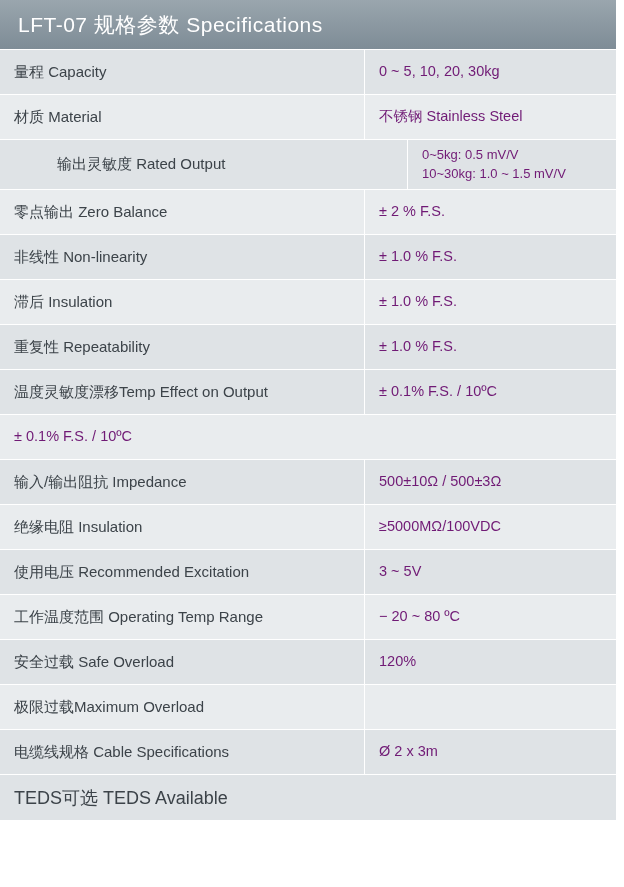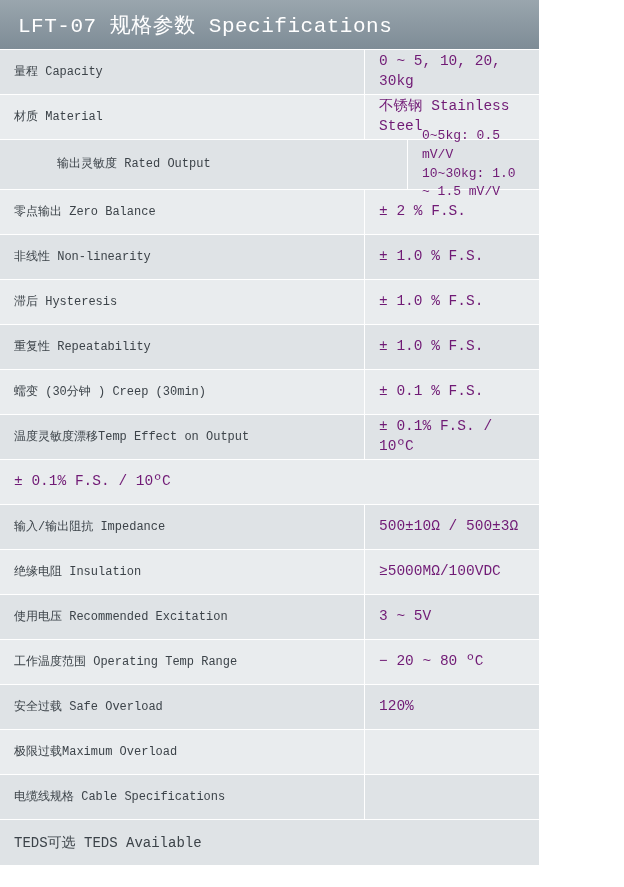--- a/index.html
+++ b/index.html
@@ -8,23 +8,22 @@
     background: #ffffff;
   }
   body {
     width: 624px;
     height: 887px;
     font-family: "Liberation Sans", sans-serif;
     color: #3a4046;
     overflow: hidden;
   }
   .spec-sheet {
-    width: 539px;
+    width: 616px;
     box-sizing: border-box;
-    font-family: Liberation Mono, monospace;
   }
   
   .spec-header {
     height: 50px;
     background: linear-gradient(to bottom, #9aa6ae 0%, #8d9aa3 45%, #7e8c96 100%);
     display: flex;
     align-items: center;
     padding-left: 18px;
     box-sizing: border-box;
     border-bottom: 1px solid #ffffff;
@@ -46,21 +45,21 @@
   .row.alt {
     background: #e9ecee;
   }
   .cell-label {
     width: 365px;
     min-width: 365px;
     box-sizing: border-box;
     padding: 0 10px 0 14px;
     display: flex;
     align-items: center;
-    font-size: 12px;
+    font-size: 15px;
     color: #3c4349;
     border-right: 1px solid #ffffff;
     line-height: 1.35;
   }
   .cell-value {
     flex: 1;
     box-sizing: border-box;
     padding: 0 10px 0 14px;
     display: flex;
     align-items: center;
@@ -77,21 +76,21 @@
     font-size: 13px;
     line-height: 1.45;
   }
   .footer-row {
     display: flex;
     align-items: center;
     height: 46px;
     background: #dfe3e6;
     padding-left: 14px;
     box-sizing: border-box;
-    font-size: 14px;
+    font-size: 18px;
     color: #3c4349;
     border-bottom: 1px solid #ffffff;
   }
 </style>
 </head>
 <body>
 
 <div class="spec-sheet">
 
   <div class="spec-header">
@@ -122,33 +121,29 @@
     <div class="cell-label">零点输出  Zero Balance</div>
     <div class="cell-value">± 2 % F.S.</div>
   </div>
 
   <div class="row h-normal">
     <div class="cell-label">非线性 Non-linearity</div>
     <div class="cell-value">± 1.0 % F.S.</div>
   </div>
 
   <div class="row alt h-normal">
-    <div class="cell-label">滞后 Hysteresis</div>
+    <div class="cell-label">滞后 Insulation</div>
     <div class="cell-value">± 1.0 % F.S.</div>
   </div>
 
   <div class="row h-normal">
     <div class="cell-label">重复性 Repeatability</div>
     <div class="cell-value">± 1.0 % F.S.</div>
   </div>
 
-  <div class="row alt h-normal">
-    <div class="cell-label">蠕变 (30分钟 ) Creep (30min)</div>
-    <div class="cell-value">± 0.1 % F.S.</div>
-  </div>
 
   <div class="row h-normal">
     <div class="cell-label">温度灵敏度漂移Temp Effect on Output</div>
     <div class="cell-value">±  0.1% F.S. / 10ºC</div>
   </div>
 
   <div class="row alt h-normal">
     <div class="cell-value">±  0.1% F.S. / 10ºC</div>
   </div>
 
@@ -176,19 +171,20 @@
     <div class="cell-label">安全过载 Safe Overload</div>
     <div class="cell-value">120%</div>
   </div>
 
   <div class="row alt h-normal">
     <div class="cell-label">极限过载Maximum Overload</div>
   </div>
 
   <div class="row h-normal">
     <div class="cell-label">电缆线规格 Cable Specifications</div>
+    <div class="cell-value">Ø 2 x 3m</div>
   </div>
 
   <div class="footer-row">
     <span>TEDS可选 TEDS Available</span>
   </div>
 
 </div>
 
 </body></html>

